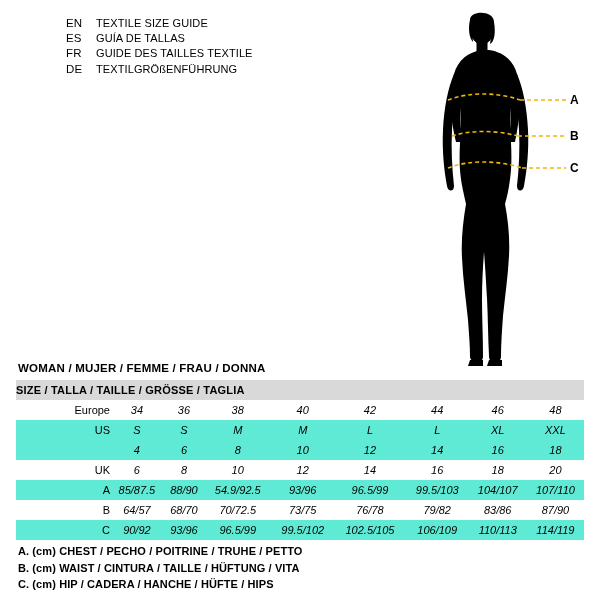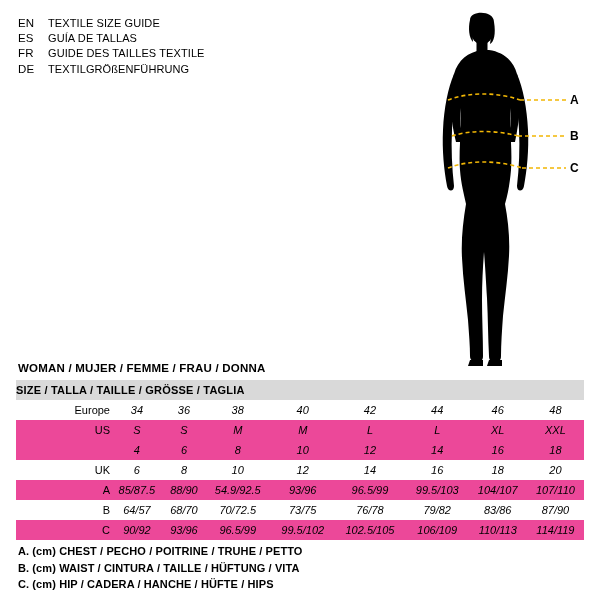--- a/index.html
+++ b/index.html
@@ -26,20 +26,21 @@
   .lang-row {
     display: flex;
     align-items: baseline;
     line-height: 1.32;
   }
   .lang-code {
     width: 30px;
     flex: 0 0 30px;
     font-size: 11.5px;
     letter-spacing: 0.2px;
+    margin-left: 48px;
   }
   .lang-text {
     font-size: 11px;
     letter-spacing: 0.1px;
     text-align: center;
   }
 
   
   .figure-wrap {
     position: absolute;
@@ -87,21 +88,21 @@
     padding: 2px 0 2px 0;
     height: 16px;
   }
   .row-head td {
     background: #d9d9d9;
     font-weight: bold;
     font-size: 11px;
     letter-spacing: 0.2px;
     padding-left: 6px;
   }
-  .row-shade td { background: #ec4899; margin-left: 18px; }
+  .row-shade td { background: #5eead4; margin-left: 18px; }
   .row-plain td { background: #ffffff; }
   .col-label {
     padding-left: 6px !important;
     text-align: right;
     width: 88px;
   }
   .cell { text-align: center; font-style: italic; }
 
   
   .notes {

